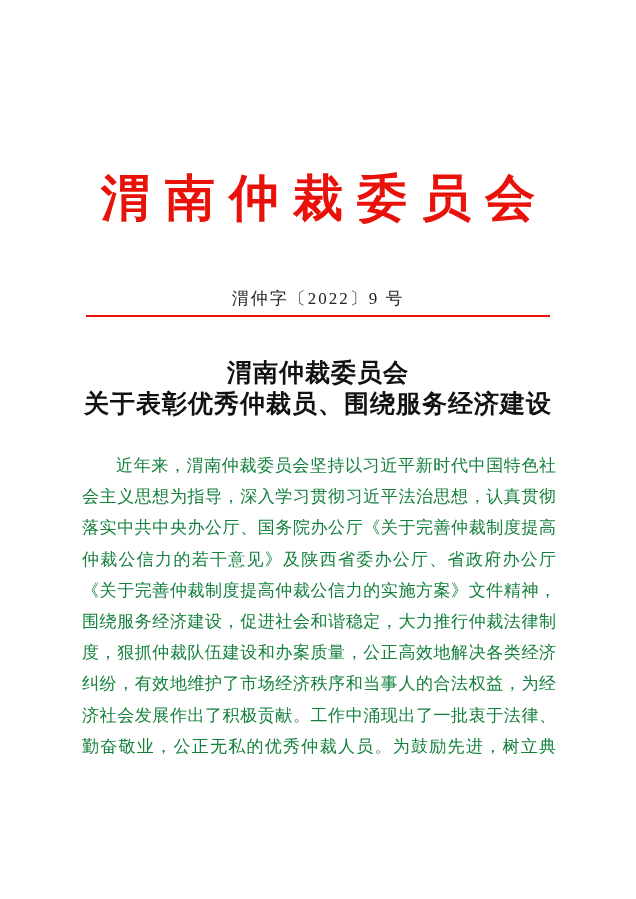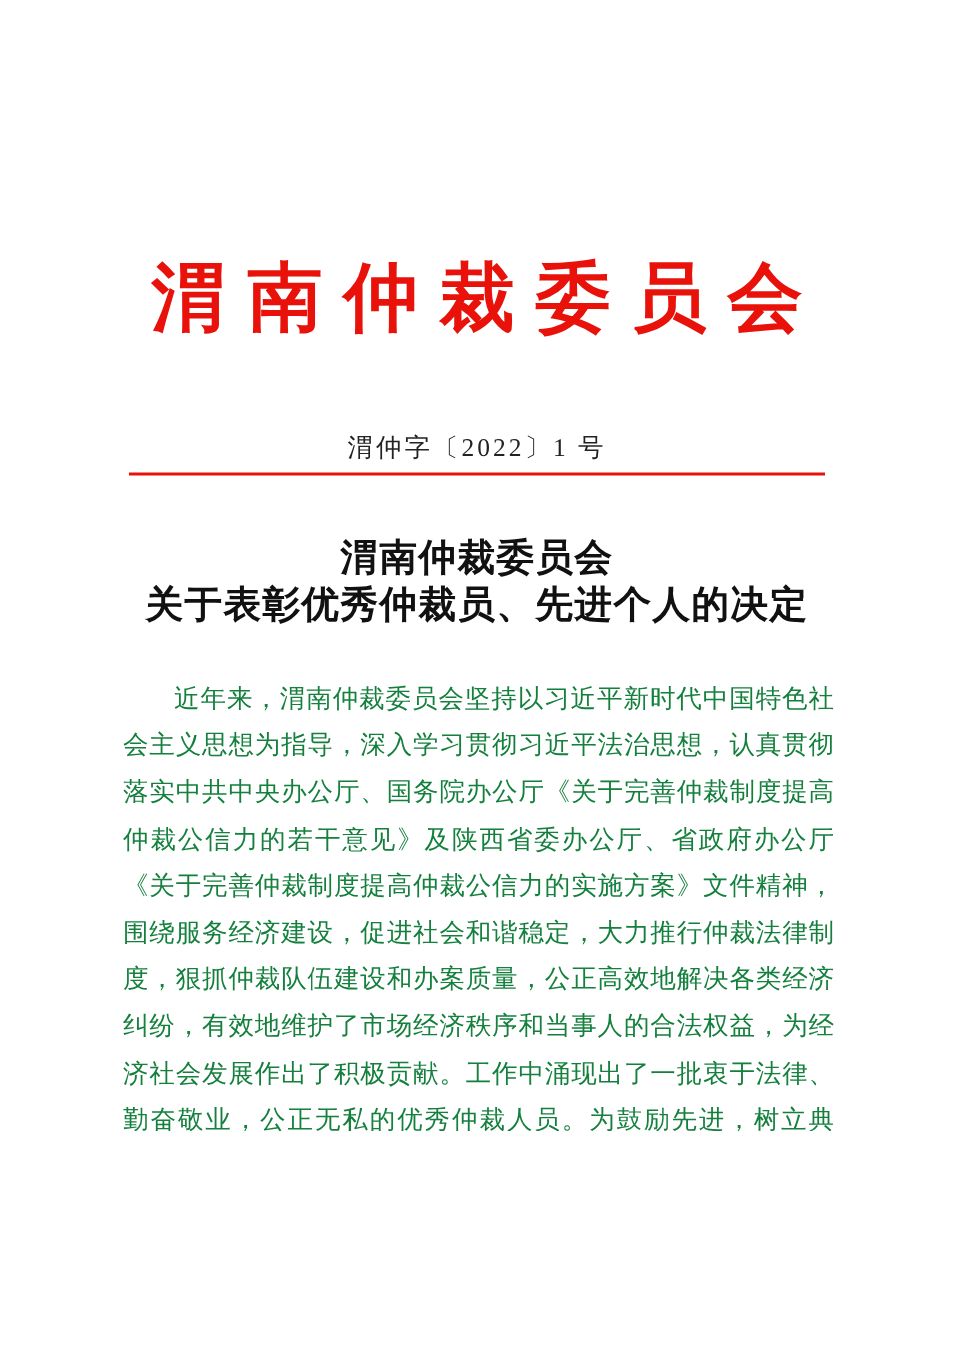--- a/index.html
+++ b/index.html
@@ -106,28 +106,28 @@
 </head>
 <body>
 
 <div class="page">
 
   <div class="red-header-wrap">
     <span class="red-header-text">渭南仲裁委员会</span>
   </div>
 
   <div class="doc-number-wrap">
-    <span class="doc-number">渭仲字〔2022〕1 号</span>
+    <span class="doc-number">渭仲字〔2022〕9 号</span>
   </div>
 
   <div class="red-rule"></div>
 
   <div class="title-wrap">
     <div class="title-line">渭南仲裁委员会</div>
-    <div class="title-line">关于表彰优秀仲裁员、先进个人的决定</div>
+    <div class="title-line">关于表彰优秀仲裁员、围绕服务经济建设</div>
   </div>
 
   <div class="body-text">
     <p>近年来，渭南仲裁委员会坚持以习近平新时代中国特色社会主义思想为指导，深入学习贯彻习近平法治思想，认真贯彻落实中共中央办公厅、国务院办公厅《关于完善仲裁制度提高仲裁公信力的若干意见》及陕西省委办公厅、省政府办公厅《关于完善仲裁制度提高仲裁公信力的实施方案》文件精神，围绕服务经济建设，促进社会和谐稳定，大力推行仲裁法律制度，狠抓仲裁队伍建设和办案质量，公正高效地解决各类经济纠纷，有效地维护了市场经济秩序和当事人的合法权益，为经济社会发展作出了积极贡献。工作中涌现出了一批衷于法律、勤奋敬业，公正无私的优秀仲裁人员。为鼓励先进，树立典型、促进和推动仲裁工作健康发展，经公开评测推荐，并结合平时工作情况，决定对工作中</p>
   </div>
 
   <div class="page-number">- 1 -</div>
 
 </div>
 

